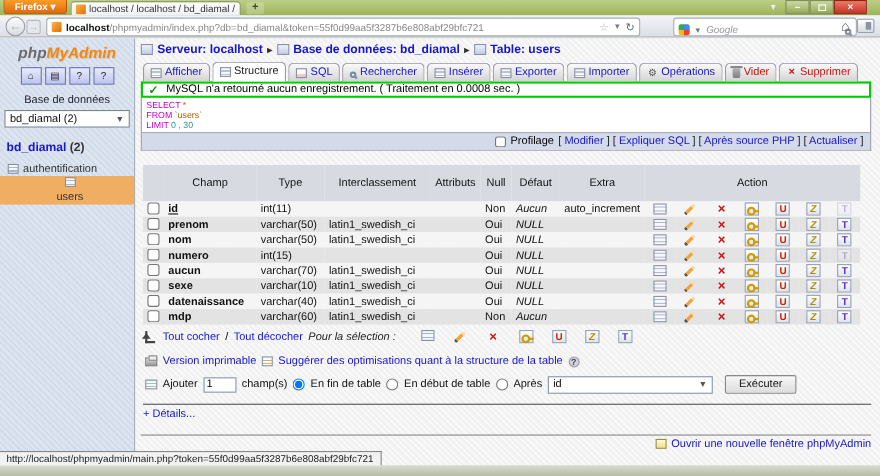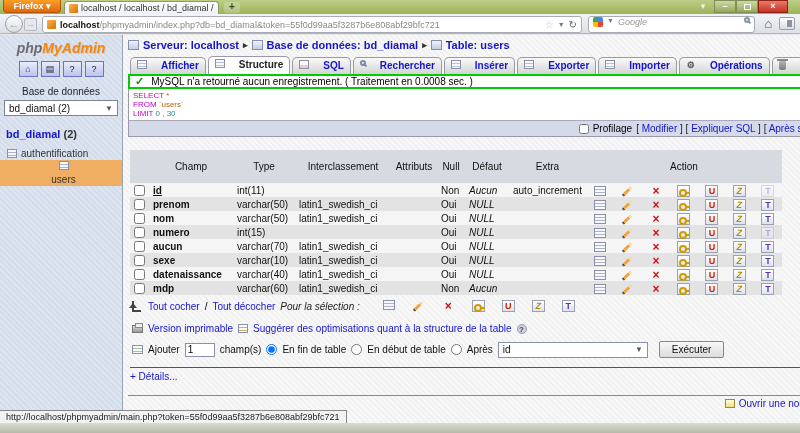--- a/index.html
+++ b/index.html
@@ -20,21 +20,21 @@
   .wc-close{right:12px;width:30px;background:linear-gradient(#ee7a68,#c43325);border:1px solid #8f2015;line-height:11px;font-weight:bold;}
   .navbar{position:absolute;top:14px;left:0;width:800px;height:20px;background:linear-gradient(#f2f4f8,#dcdfe5);border-bottom:1px solid #b2b6bc;}
   .backbtn{position:absolute;left:5px;top:15px;width:18px;height:18px;border-radius:50%;border:1px solid #9aa0a8;background:linear-gradient(#fdfdfd,#d9dce1);color:#9aa;font-size:11px;text-align:center;line-height:16px;}
   .fwdbtn{position:absolute;left:24px;top:18px;width:13px;height:13px;border-radius:2px;border:1px solid #b5bac0;background:#e5e8ec;color:#aab;font-size:9px;text-align:center;line-height:11px;}
   .urlbar{position:absolute;left:42px;top:16px;width:540px;height:17px;background:#fff;border:1px solid #a8adb5;border-radius:3px;display:flex;align-items:center;padding:0 4px;gap:4px;font-size:9px;}
   .urlbar .host{color:#111;}
   .urlbar .rest{color:#888;white-space:nowrap;overflow:hidden;flex:1;}
   .urlbar .star{color:#b9bdc4;font-size:10px;}
   .urlbar .caret,.searchbar .caret{color:#778;font-size:7px;}
   .urlbar .reload{color:#567;font-size:10px;}
-  .searchbar{position:absolute;left:588px;top:16px;width:167px;height:17px;background:#fff;border:1px solid #a8adb5;border-radius:3px;display:flex;align-items:flex-start;padding:0 4px;gap:4px;font-size:9px;}
+  .searchbar{position:absolute;left:612px;top:16px;width:167px;height:17px;background:#fff;border:1px solid #a8adb5;border-radius:3px;display:flex;align-items:flex-end;padding:0 4px;gap:4px;font-size:9px;}
   .g-icon{width:10px;height:10px;min-width:10px;border-radius:2px;background:#4285f4;background:conic-gradient(#4285f4 0 25%,#ea4335 0 50%,#fbbc05 0 75%,#34a853 0);}
   .searchbar .ph{color:#999;font-style:italic;flex:1;}
   .mag{width:6px;height:6px;border:2px solid #8a94a2;border-radius:50%;position:relative;}
   .mag::after{content:"";position:absolute;width:4px;height:2px;background:#8a94a2;transform:rotate(45deg);right:-3px;bottom:-2px;}
   .homebtn{position:absolute;left:760px;top:15px;width:17px;height:18px;color:#556;font-size:13px;text-align:center;line-height:17px;}
   .panelbtn{position:absolute;left:779px;top:17px;width:16px;height:13px;border:1px solid #9aa0a8;border-radius:2px;background:linear-gradient(#fff,#d8dbe0);}
   .panelbtn::after{content:"";display:block;width:5px;height:7px;background:#8a94a2;margin:2px 0 0 7px;}
 
   
   .page{position:absolute;top:35px;left:0;width:800px;bottom:10px;display:flex;}
@@ -52,21 +52,21 @@
   .sbtables{margin-top:7px;}
   .sbtable{display:flex;align-items:center;gap:4px;padding:1px 2px 1px 7px;color:#333;}
   .sbtable.selected{background:#efae62;flex-direction:column;}
   .tblico{display:inline-block;width:10px;height:9px;border:1px solid #8891a8;background:repeating-linear-gradient(#f8f8fc 0 2px,#aab4c8 2px 3px);}
 
   .main{flex:1;background:#f1f1f1;background-image:repeating-linear-gradient(45deg,rgba(255,255,255,.5) 0 2px,transparent 2px 4px);padding:3px 8px 0 5px;position:relative;font-size:10px;}
   .breadcrumb{display:flex;align-items:center;gap:4px;font-size:11px;font-weight:bold;color:#1515cc;margin-top:1px;}
   .bi{display:inline-block;width:11px;height:10px;border:1px solid #8891a8;background:linear-gradient(#eef2ff,#c2cee4);}
   .breadcrumb .sep{color:#333;font-size:9px;}
   .tabsbar{display:flex;align-items:flex-end;gap:2px;margin-top:5px;padding-left:2px;}
-  .tab-item{display:flex;align-items:flex-start;gap:14px;padding:2px 6px 3px;background:linear-gradient(#fafafa,#d4d4d4);border:1px solid #99a;border-bottom:none;border-radius:5px 5px 0 0;font-weight:bold;color:#1515cc;font-size:10px;}
+  .tab-item{display:flex;align-items:flex-end;gap:3px;padding:2px 6px 3px;background:linear-gradient(#fafafa,#d4d4d4);border:1px solid #99a;border-bottom:none;border-radius:5px 5px 0 0;font-weight:normal;color:#1515cc;font-size:10px;}
   .tab-item.active{background:#fff;color:#222;padding-bottom:4px;}
   .tab-item.danger{color:#cc1111;}
   .ti{display:inline-block;width:10px;height:9px;border:1px solid #8891a8;background:repeating-linear-gradient(#f8f8fc 0 2px,#b8c2d4 2px 3px);}
   .ti-sql{background:linear-gradient(#fff 55%,#f3c7c7 55%);}
   .ti-search{width:6px;height:6px;border:2px solid #7a8ca8;border-radius:50%;background:#fff;position:relative;}
   .ti-search::after{content:"";position:absolute;width:4px;height:2px;background:#7a8ca8;transform:rotate(45deg);right:-3px;bottom:-2px;}
   .ti-operations{border:none;background:none;width:10px;height:10px;color:#555;font-size:9px;line-height:10px;text-align:center;}
   .ti-operations::before{content:"⚙";}
   .ti-empty{width:7px;height:9px;border:none;background:linear-gradient(#b5b5b5,#7d7d7d);border-radius:1px 1px 2px 2px;position:relative;margin-top:1px;}
   .ti-empty::before{content:"";position:absolute;top:-2px;left:-2px;right:-2px;height:2px;background:#8a8a8a;}

